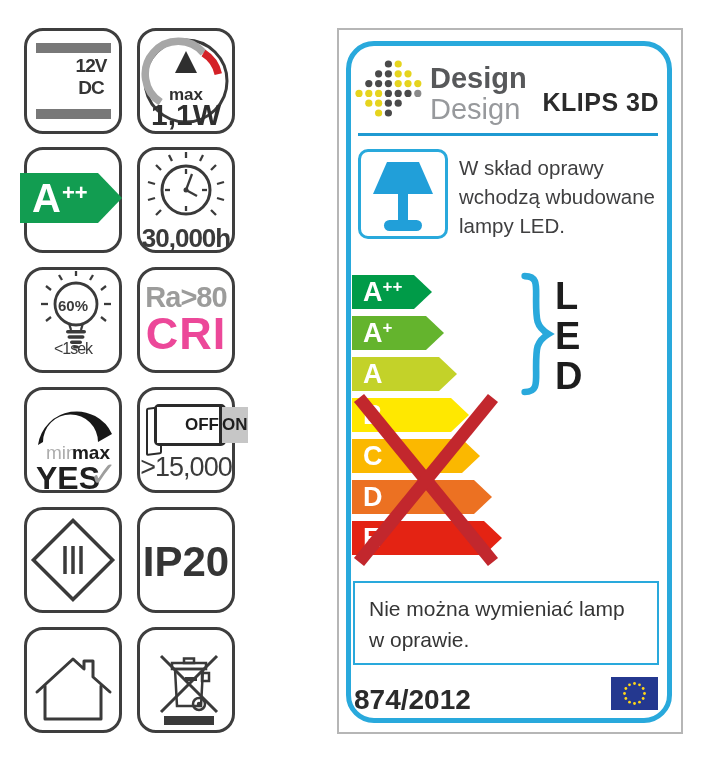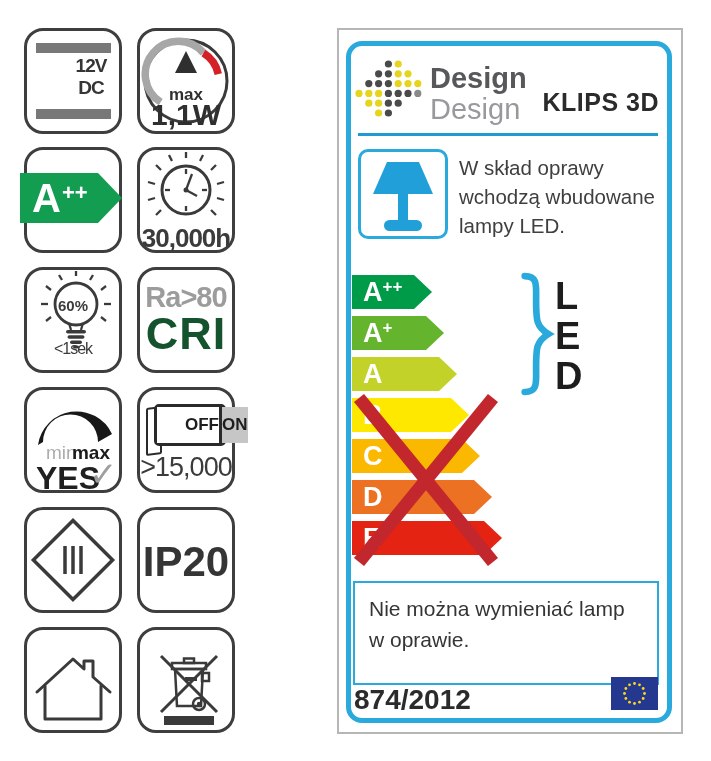--- a/index.html
+++ b/index.html
@@ -27,40 +27,40 @@
   .t2-val{top:67px;font-size:30px;font-weight:bold;color:#2f2f2f;}
   .t3-arrow{position:absolute;left:-7px;top:23px;width:102px;height:50px;background:var(--tile-green);
             clip-path:polygon(0 0,calc(100% - 24px) 0,100% 50%,calc(100% - 24px) 100%,0 100%);
             color:#fff;padding-left:12px;box-sizing:border-box;line-height:50px;}
   .t3-base{font-size:40px;font-weight:bold;}
   .t3-sup{font-size:22px;font-weight:bold;position:relative;top:-12px;left:1px;}
   .t4-val{top:73px;font-size:26px;font-weight:600;letter-spacing:-1px;}
   .t5-bulb{top:27px;font-size:15px;font-weight:600;color:#3c3c3c;}
   .t5-val{top:70px;font-size:16px;font-weight:500;letter-spacing:-1px;}
   .t6-top{top:11px;font-size:29px;font-weight:bold;color:var(--gray-text);letter-spacing:-1px;}
-  .t6-val{top:38px;font-size:45px;font-weight:bold;color:#14532d;letter-spacing:1px;}
+  .t6-val{top:38px;font-size:45px;font-weight:bold;color:#ec4899;letter-spacing:1px;}
   .t7-min{left:19px;top:52px;font-size:19px;color:#adadad;}
   .t7-max{right:9px;top:52px;font-size:19px;font-weight:bold;color:#1c1c1c;}
   .t7-yes{left:9px;top:70px;font-size:32px;font-weight:800;color:#202020;}
   .t7-check{left:62px;top:64px;font-size:34px;color:#9e9e9d;}
   .t8-switch{position:absolute;left:14px;top:14px;width:72px;height:42px;border:3px solid #2a2a2a;
              border-radius:5px;box-sizing:border-box;display:flex;background:#fff;z-index:1;}
   .t8-flap{position:absolute;left:6px;top:17px;width:12px;height:44px;background:#fff;
            border:2px solid #2a2a2a;transform:skewY(-7deg);border-radius:2px;z-index:0;}
   .t8-off{flex:1;border-right:3px solid #2a2a2a;display:flex;align-items:center;justify-content:center;
           font-size:17px;font-weight:bold;color:#1e1e1e;background:#fff;padding-left:28px;}
   .t8-on{flex:1;display:flex;align-items:center;justify-content:center;
          font-size:17px;font-weight:bold;color:#1e1e1e;background:#c6c6c6;}
   .t8-val{top:62px;font-size:27px;font-weight:500;letter-spacing:-1px;}
   .t10-val{top:28px;font-size:42px;font-weight:bold;color:#353535;letter-spacing:0px;}
   
   #panel-outer{position:absolute;left:337px;top:28px;width:346px;height:706px;
                border:2px solid #b6b6b6;background:#fff;box-sizing:border-box;}
   #card{position:absolute;left:7px;top:11px;width:326px;height:682px;border:5px solid var(--accent-blue);
-        border-radius:16px;box-sizing:border-box;background:#fff;}
+        border-radius:28px;box-sizing:border-box;background:#fff;}
   #logo-dots{position:absolute;left:2px;top:12px;}
   .ld{fill:var(--logo-dark);} .ly{fill:var(--logo-yellow);} .lg{fill:#8a8a8a;}
   #brand-text{position:absolute;left:79px;top:17px;line-height:31px;}
   #brand-line1{font-size:29px;font-weight:bold;color:#57585a;}
   #brand-line2{font-size:29px;color:#97999c;}
   #product-name{position:absolute;right:8px;top:42px;font-size:25px;font-weight:bold;color:#2b2b2b;letter-spacing:0.5px;}
   #divider{position:absolute;left:7px;top:87px;width:300px;height:3px;background:var(--divider-blue);}
   #lamp-box{position:absolute;left:7px;top:103px;width:90px;height:90px;border:3px solid var(--accent-blue);
             border-radius:10px;box-sizing:border-box;}
   .blue-fill{fill:#219fd9;}
@@ -69,21 +69,21 @@
   .earrow{height:34px;margin-bottom:7px;line-height:34px;padding-left:11px;box-sizing:border-box;
           clip-path:polygon(0 0,calc(100% - 18px) 0,100% 50%,calc(100% - 18px) 100%,0 100%);color:#fff;}
   .ebase{font-size:27px;font-weight:bold;}
   .esup{font-size:17px;font-weight:bold;position:relative;top:-9px;}
   #led-brace{position:absolute;left:168px;top:226px;}
   .brace-path{stroke:var(--accent-blue);stroke-width:7;fill:none;stroke-linecap:round;}
   #led-letters{position:absolute;left:204px;top:230px;font-size:38px;font-weight:bold;
                color:#1d1d1d;line-height:40px;}
   #red-x{position:absolute;left:0px;top:346px;}
   .xline{stroke:var(--red-x);stroke-width:13;}
-  #note-box{position:absolute;left:2px;top:535px;width:306px;height:104px;border:2px solid var(--accent-blue);
+  #note-box{position:absolute;left:2px;top:535px;width:306px;height:84px;border:2px solid var(--accent-blue);
             box-sizing:border-box;padding:10px 14px;font-size:21px;line-height:31px;color:#353535;}
   #regulation{position:absolute;left:3px;top:638px;font-size:28px;font-weight:bold;color:#2b2b2b;}
   #eu-flag{position:absolute;left:260px;top:631px;width:47px;height:33px;background:var(--eu-flag-blue);}
 </style>
 </head>
 <body>
 
 <div class="tile c1 r1">
   <div class="bar" style="top:12px"></div>
   <div class="abs ctr t1-text">12V DC</div>

